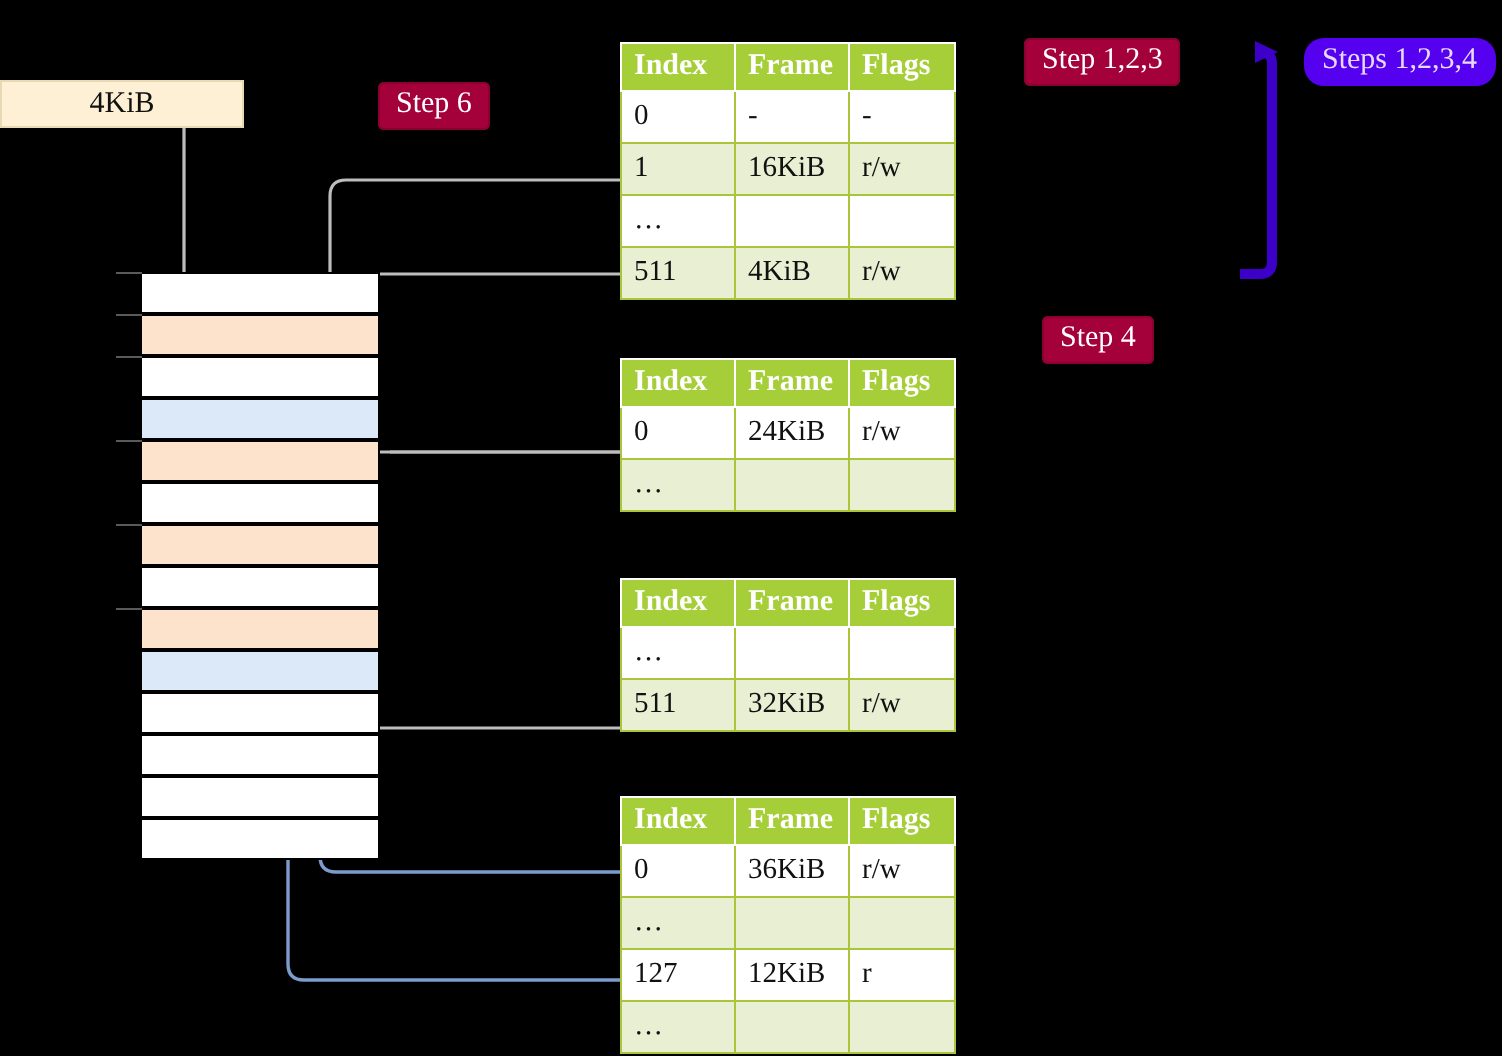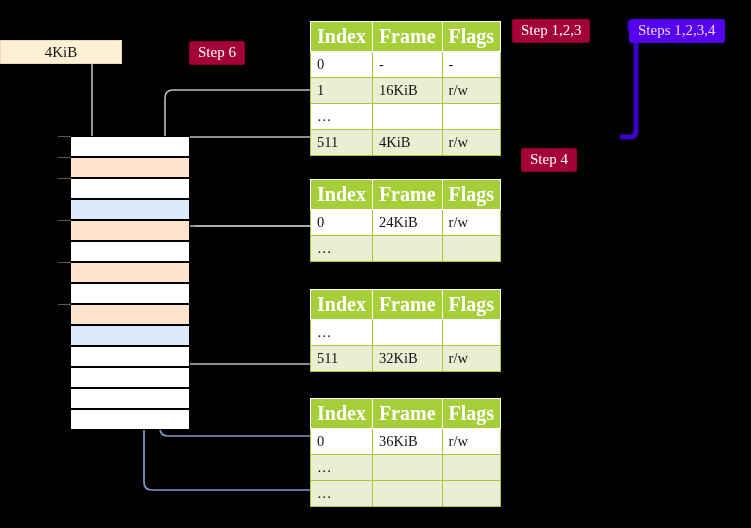--- a/index.html
+++ b/index.html
@@ -40,21 +40,21 @@
     font-size:14.5px;
     table-layout:fixed;
   }
   .ptable th{
     background:#a6ce39;
     color:#ffffff;
     font-weight:bold;
     text-align:left;
     padding:3px 6px;
     border:1px solid #ffffff;
-    font-size:20px;
+    font-size:15px;
   }
   .ptable td{
     border:1px solid #aac53a;
     padding:2px 6px;
     color:#111;
     height:21px;
     vertical-align:middle;
     background:#ffffff;
   }
   .ptable tr.alt td{background:#e9efd2;}
@@ -144,22 +144,22 @@
       <div class="memrow blue" style="top: 189px;"></div>
       <div class="memrow" style="top: 210px;"></div>
       <div class="memrow" style="top: 231px;"></div>
       <div class="memrow" style="top: 252px;"></div>
       <div class="memrow" style="top: 273px;"></div>
     </div>
 
   <div id="badges">
       <div class="badge crimson" style="left: 189px; top: 41px;">Step 6</div>
       <div class="badge crimson" style="left: 512px; top: 19px;">Step 1,2,3</div>
-      <div class="badge violet" style="left: 629px; top: 19px;">Steps 1,2,3,4</div>
-      <div class="badge crimson" style="left: 521px; top: 148px;">Step 4</div>
+      <div class="badge violet" style="left: 652px; top: 19px; border-radius: 10px;">Steps 1,2,3,4</div>
+      <div class="badge crimson" style="left: 521px; top: 158px;">Step 4</div>
     </div>
 
   <div id="tables">
       <table class="ptable" style="left: 310px; top: 21px;">
         <colgroup>
           <col class="c-index">
           <col class="c-frame">
           <col class="c-flags">
         </colgroup>
         <thead>
@@ -260,20 +260,25 @@
         <tbody>
           <tr>
             <td>0</td>
             <td>36KiB</td>
             <td>r/w</td>
           </tr>
           <tr class="alt">
             <td>…</td>
             <td></td>
             <td></td>
+          </tr>
+          <tr>
+            <td>127</td>
+            <td>12KiB</td>
+            <td>r</td>
           </tr>
           <tr class="alt">
             <td>…</td>
             <td></td>
             <td></td>
           </tr>
         </tbody>
       </table>
     </div>
 

